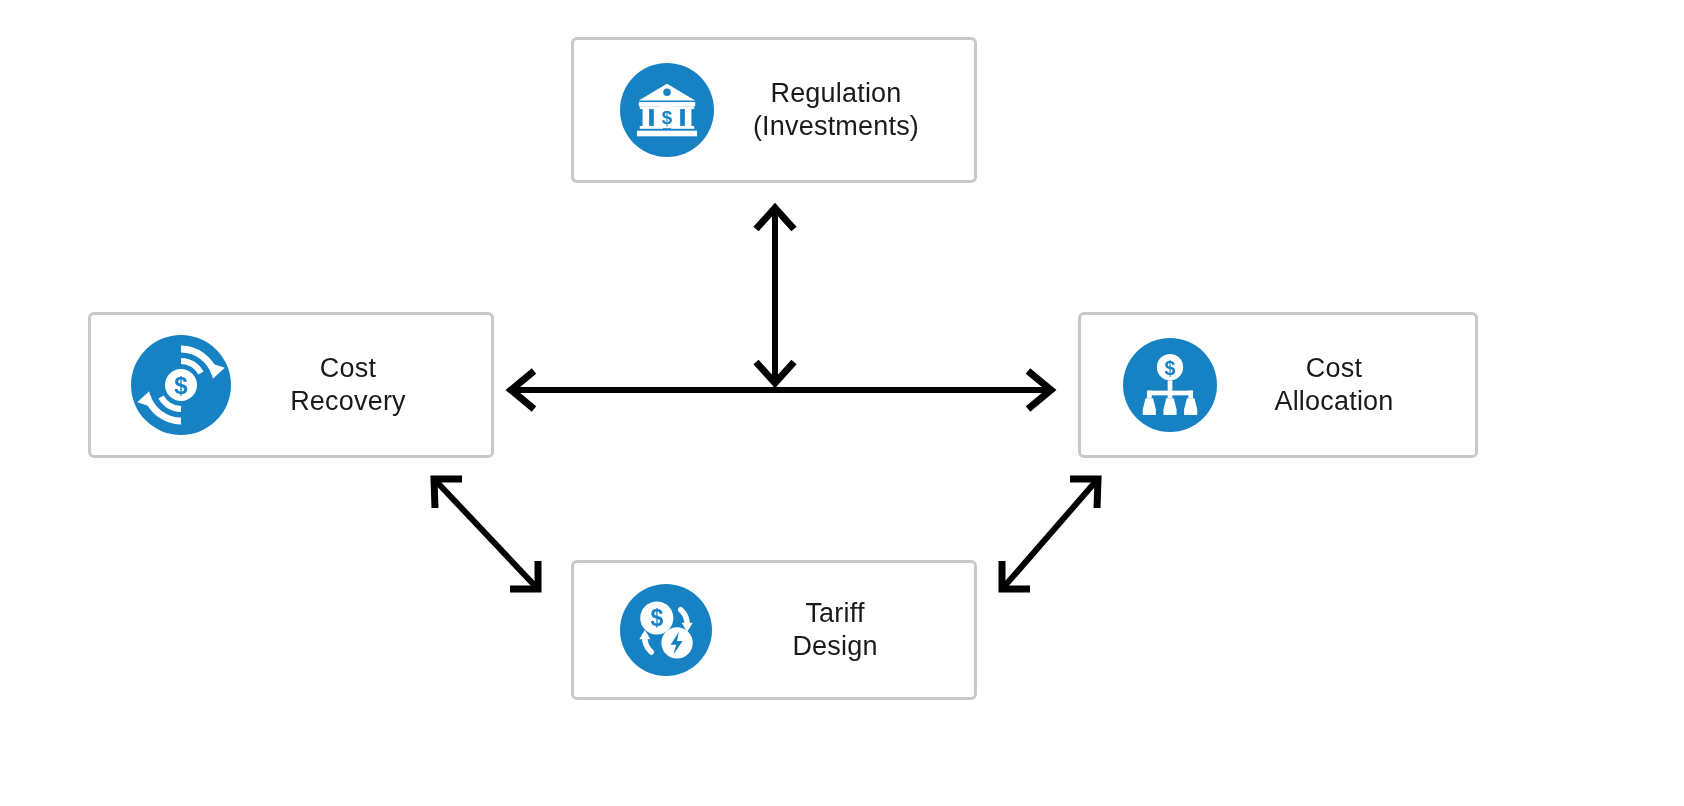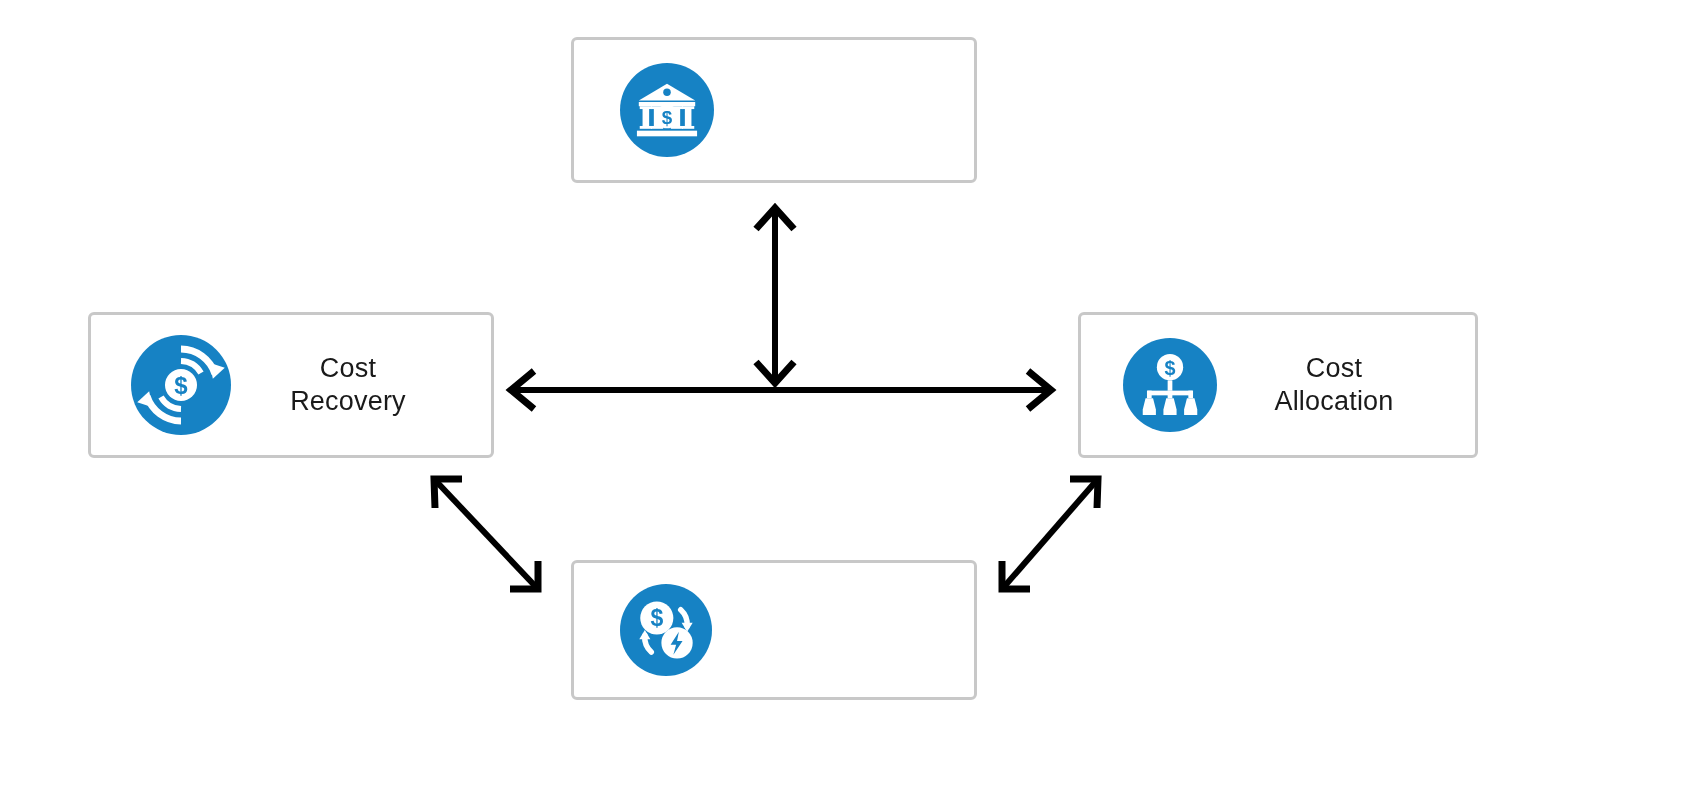--- a/index.html
+++ b/index.html
@@ -112,20 +112,22 @@
         <rect x="33" y="67" width="13" height="3" fill="#ffffff"></rect>
         <rect x="54" y="67" width="13" height="3" fill="#ffffff"></rect>
         <rect x="66" y="67" width="13" height="3" fill="#ffffff"></rect>
 
         <rect x="18" y="72" width="64" height="6" fill="#ffffff"></rect>
 
         <circle cx="50" cy="57" r="12.5" fill="#ffffff"></circle>
         <text x="50" y="64.5" font-family="'Liberation Sans',sans-serif" font-size="20" font-weight="bold" fill="#1682c4" text-anchor="middle">$</text>
       </svg>
     </div>
+    <div class="label">Regulation
+(Investments)</div>
   </div>
 
   <div class="node" id="node-cost-recovery">
     <div class="icon-wrap">
       <svg width="100" height="100" viewBox="0 0 100 100">
         <circle cx="50" cy="50" r="50" fill="#1682c4"></circle>
 
         <path d="M 50 14 A 36 36 0 0 1 84 39" stroke="#ffffff" stroke-width="7" fill="none" stroke-linecap="butt"></path>
         <path d="M 50 86 A 36 36 0 0 1 16 61" stroke="#ffffff" stroke-width="7" fill="none" stroke-linecap="butt"></path>
         <polygon points="84,44 76,30 92,30" fill="#ffffff" transform="rotate(18 84 37)"></polygon>
@@ -177,15 +179,17 @@
         <path d="M 34 74 A 22 22 0 0 1 27 56" stroke="#ffffff" stroke-width="6" fill="none" stroke-linecap="round"></path>
         <polygon points="27,50 33,60 21,60" fill="#ffffff"></polygon>
 
         <circle cx="40" cy="37" r="18" fill="#ffffff"></circle>
         <text x="40" y="46" font-family="'Liberation Sans',sans-serif" font-size="25" font-weight="bold" fill="#1682c4" text-anchor="middle">$</text>
 
         <circle cx="62" cy="64" r="17" fill="#ffffff"></circle>
         <polygon points="64,52 55,66 61,66 58,77 68,62 62,62" fill="#1682c4"></polygon>
       </svg>
     </div>
+    <div class="label">Tariff
+Design</div>
   </div>
 
 </div>
 
 </body></html>

